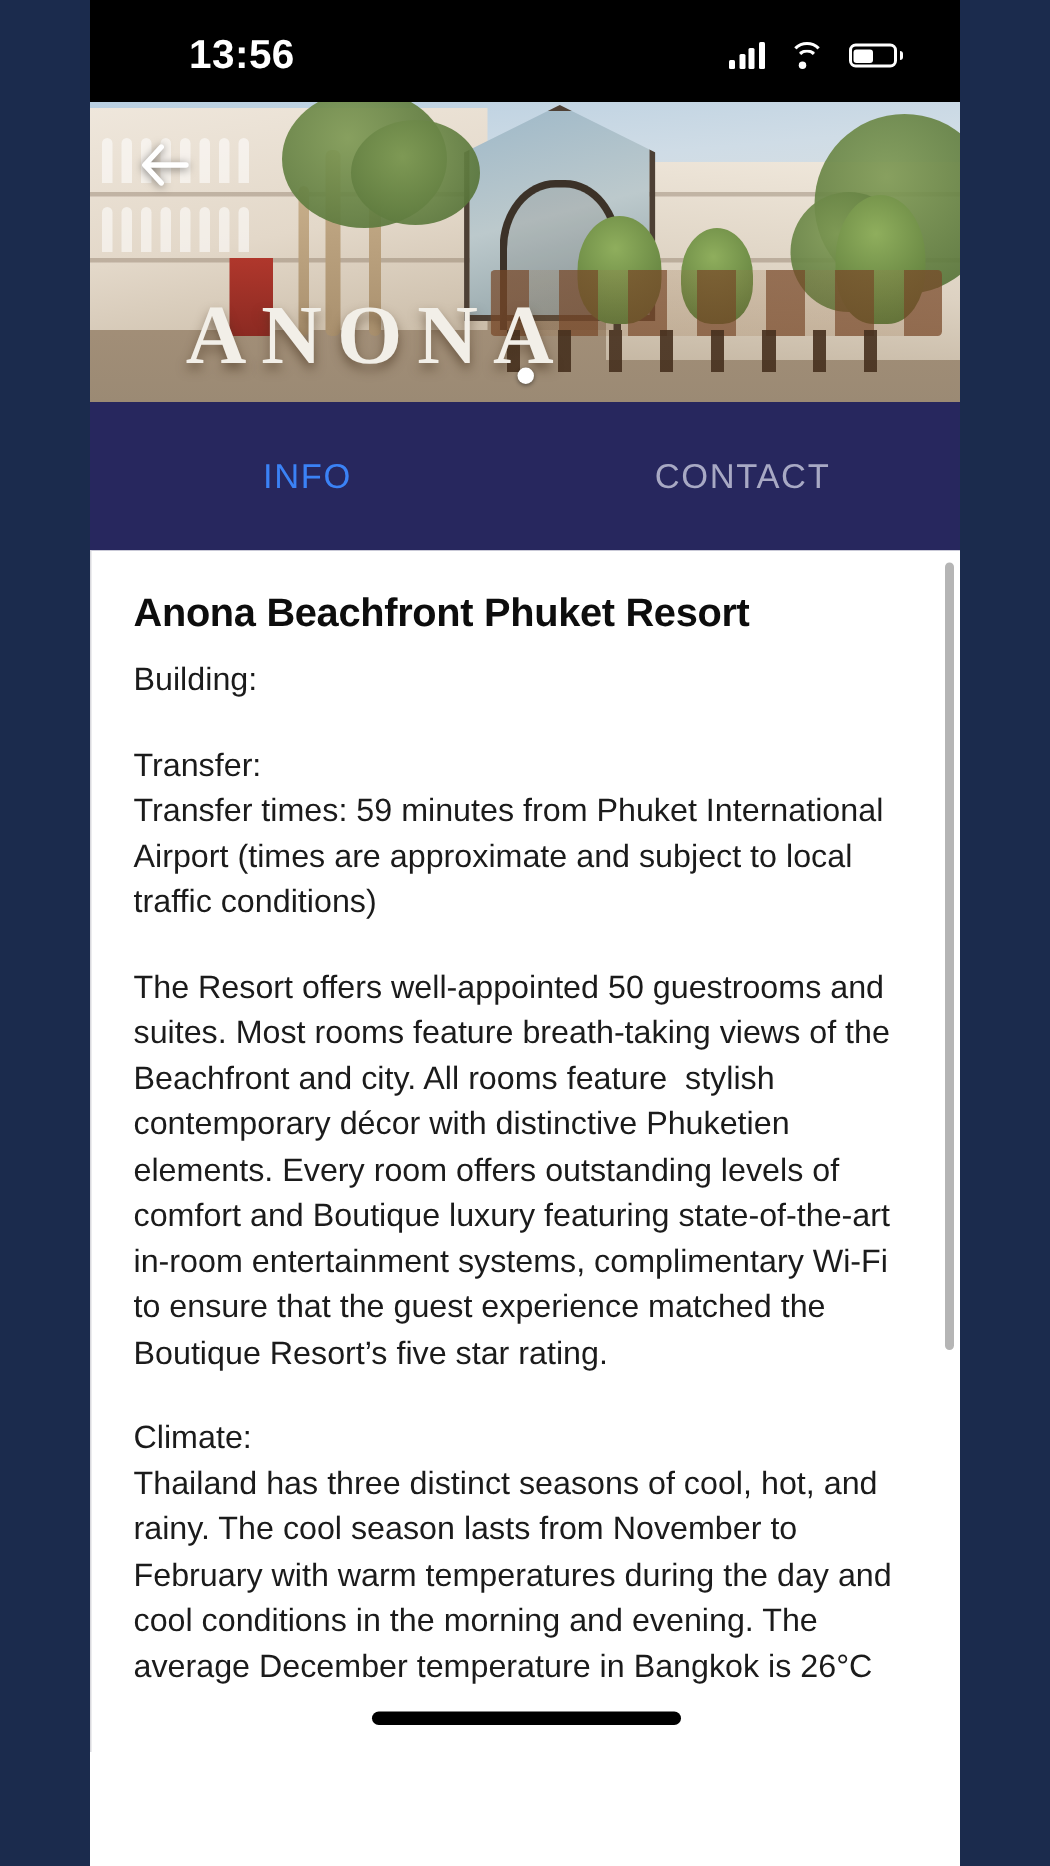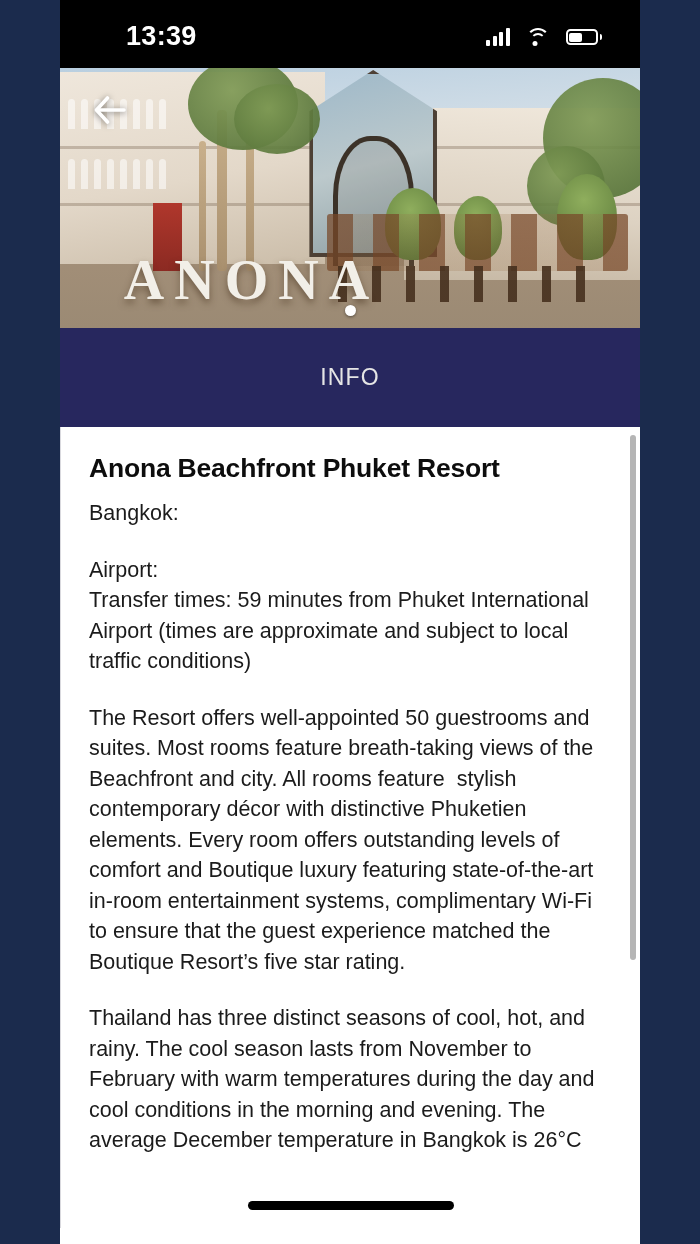--- a/index.html
+++ b/index.html
@@ -60,21 +60,21 @@
     width:32px; height:16px;
     border:2px solid #ffffff; border-radius:4.5px;
     padding:1.5px;
   }
   .battery-fill { height:100%; background:#ffffff; border-radius:2px; }
   .battery-cap { width:2.5px; height:6px; background:#ffffff; border-radius:0 2px 2px 0; }
 
   
   #hero {
     position:relative;
-    height:260px;
+    height:200px;
     overflow:hidden;
     background:#8a6a4a;
   }
   #hero-photo { position:absolute; inset:0; }
   .sky {
     position:absolute; left:0; top:0; width:100%; height:58%;
     background:linear-gradient(175deg,#b9cfe0 0%,#cfdce6 40%,#e3e2da 100%);
   }
   .ground {
     position:absolute; left:0; bottom:0; width:100%; height:46%;
@@ -192,21 +192,21 @@
     background:#27275e;
     display:flex;
   }
   .tab {
     flex:1 1 50%;
     display:flex; align-items:center; justify-content:center;
     font-size:23px; letter-spacing:1.1px;
     cursor:pointer;
     user-select:none;
   }
-  .tab.active   { color:#e5e5e5; }
+  .tab.active   { color:#3b82f6; }
   .tab.inactive { color:#a8a9c4; }
 
   
   #content-wrap {
     position:relative;
     height:801px;
     background:#ffffff;
     border-left:1px solid #d9d9de;
   }
   #content {
@@ -257,21 +257,21 @@
     border-radius:5px;
     cursor:pointer;
   }
 </style>
 </head>
 <body>
 
 <div id="phone">
 
   <div id="statusbar">
-    <div id="clock">13:39</div>
+    <div id="clock">13:56</div>
     <div id="status-icons">
       <div class="signal">
         <i></i>
           <i></i>
           <i></i>
           <i></i>
       </div>
       <div class="wifi">
         <span></span>
           <span></span>
@@ -339,40 +339,42 @@
       </svg>
     </div>
 
     <div id="dots">
       <div class="dot"></div>
     </div>
   </div>
 
   <div id="tabs">
     <div class="tab active">INFO</div>
+    <div class="tab inactive">CONTACT</div>
   </div>
 
   <div id="content-wrap">
     <div id="content">
       <div id="page-title">Anona Beachfront Phuket Resort</div>
 
       <div class="section">
-        <div class="label">Bangkok:</div>
+        <div class="label">Building:</div>
       </div>
 
       <div class="section">
-        <div class="label">Airport:</div>
+        <div class="label">Transfer:</div>
         <div class="body">Transfer times: 59 minutes from Phuket International Airport (times are approximate and subject to local traffic conditions)</div>
       </div>
 
       <div class="section">
         <div class="body">The Resort offers well-appointed 50 guestrooms and suites. Most rooms feature breath-taking views of the Beachfront and city. All rooms feature  stylish contemporary décor with distinctive Phuketien elements. Every room offers outstanding levels of comfort and Boutique luxury featuring state-of-the-art in-room entertainment systems, complimentary Wi-Fi to ensure that the guest experience matched the Boutique Resort’s five star rating.</div>
       </div>
 
       <div class="section">
+        <div class="label">Climate:</div>
         <div class="body">Thailand has three distinct seasons of cool, hot, and rainy. The cool season lasts from November to February with warm temperatures during the day and cool conditions in the morning and evening. The average December temperature in Bangkok is 26°C</div>
       </div>
     </div>
 
     <div id="scrollbar-track">
       <div id="scrollbar-thumb"></div>
     </div>
   </div>
 
   <div id="home-area">

